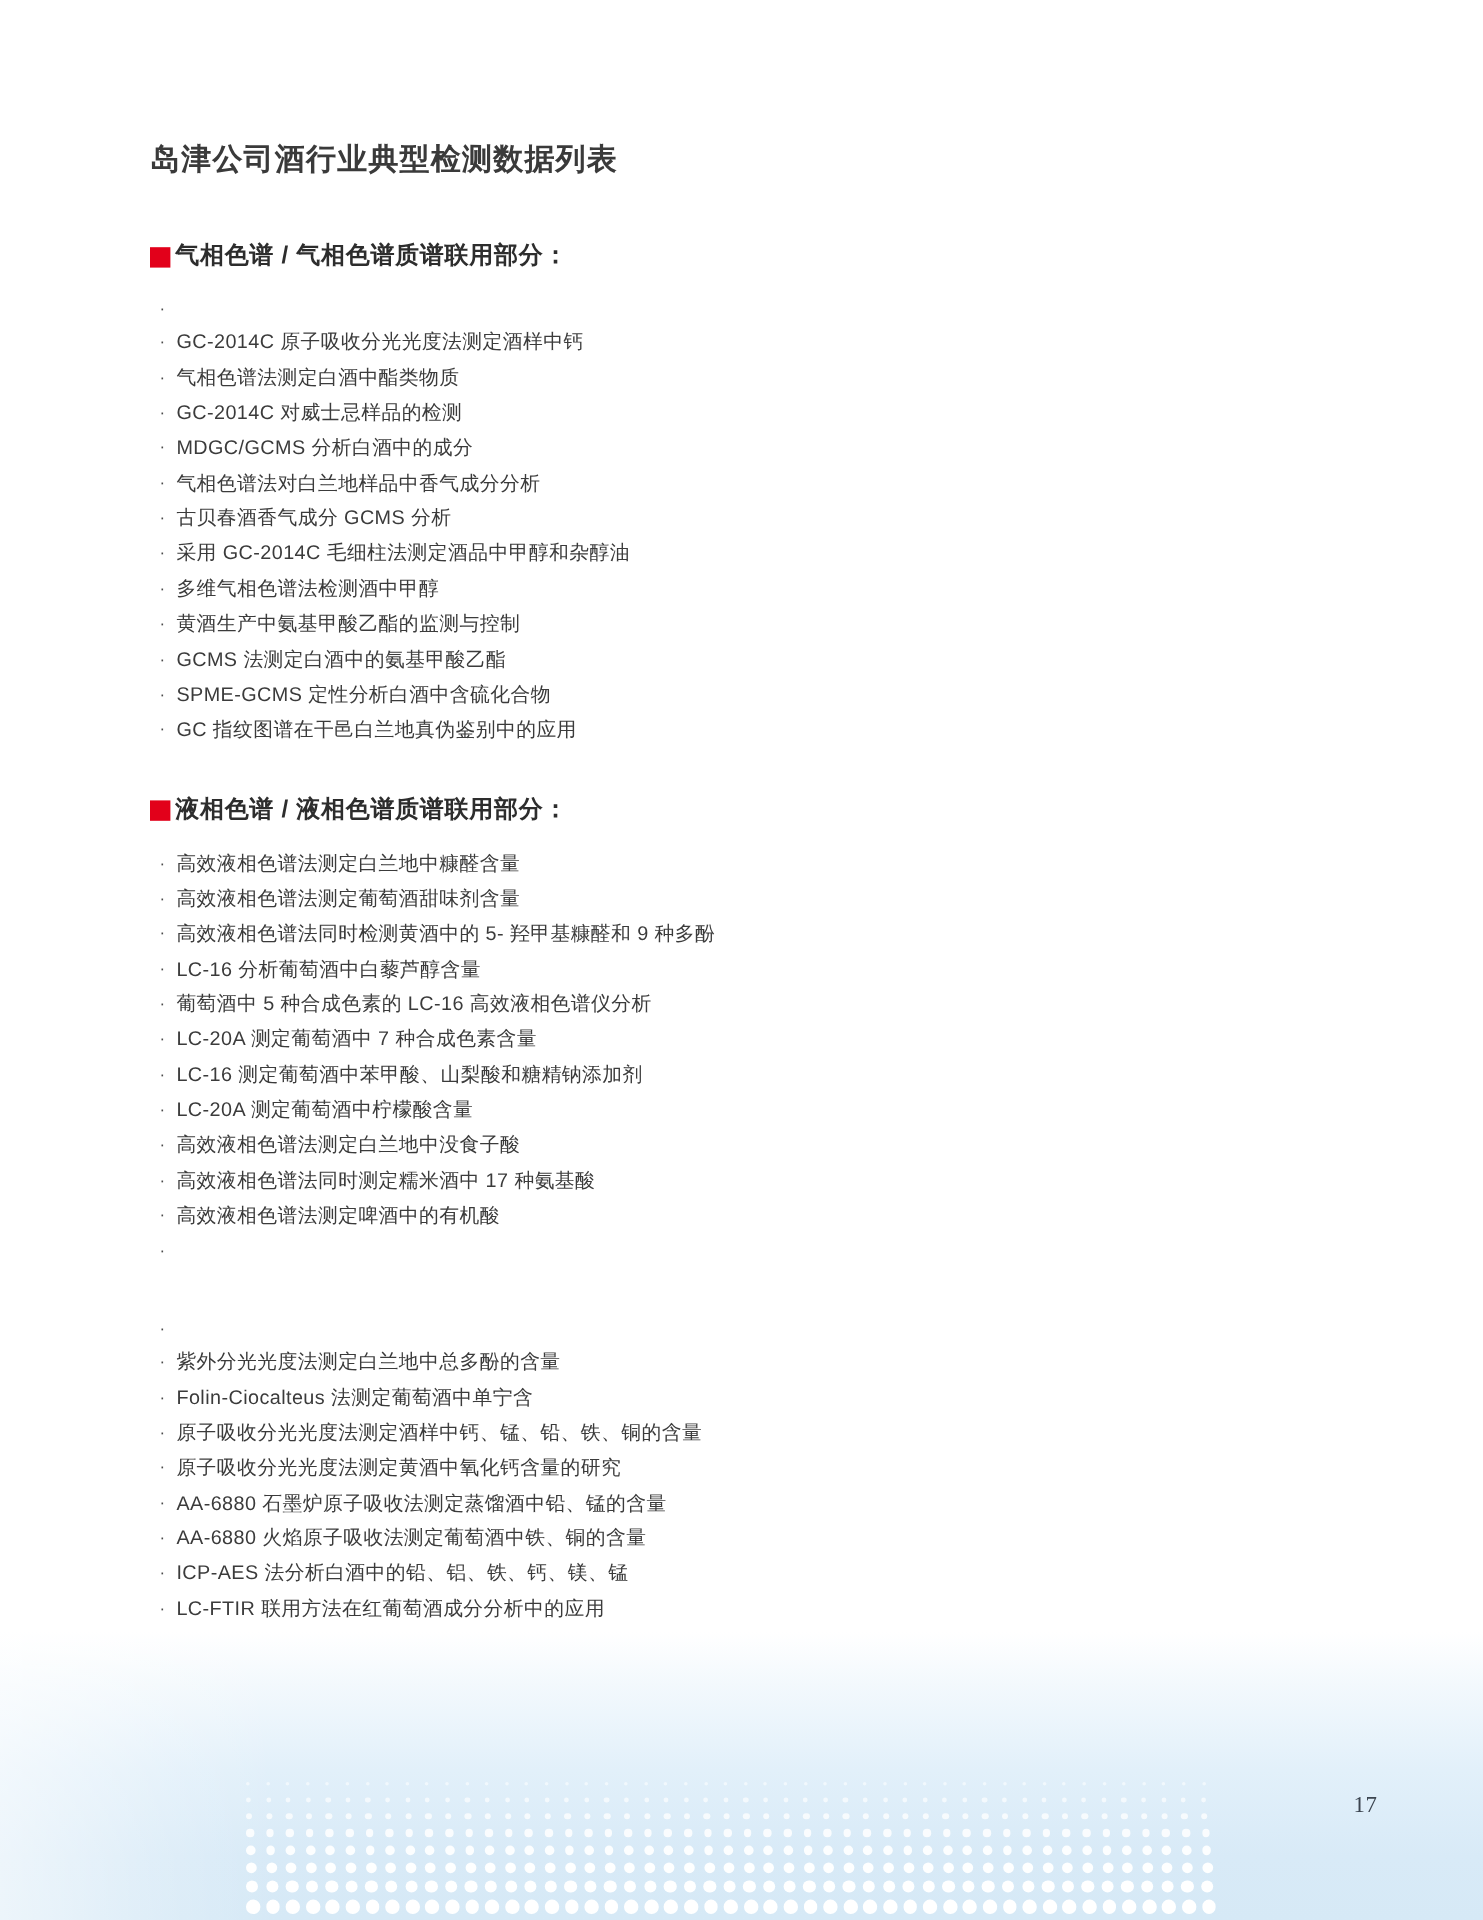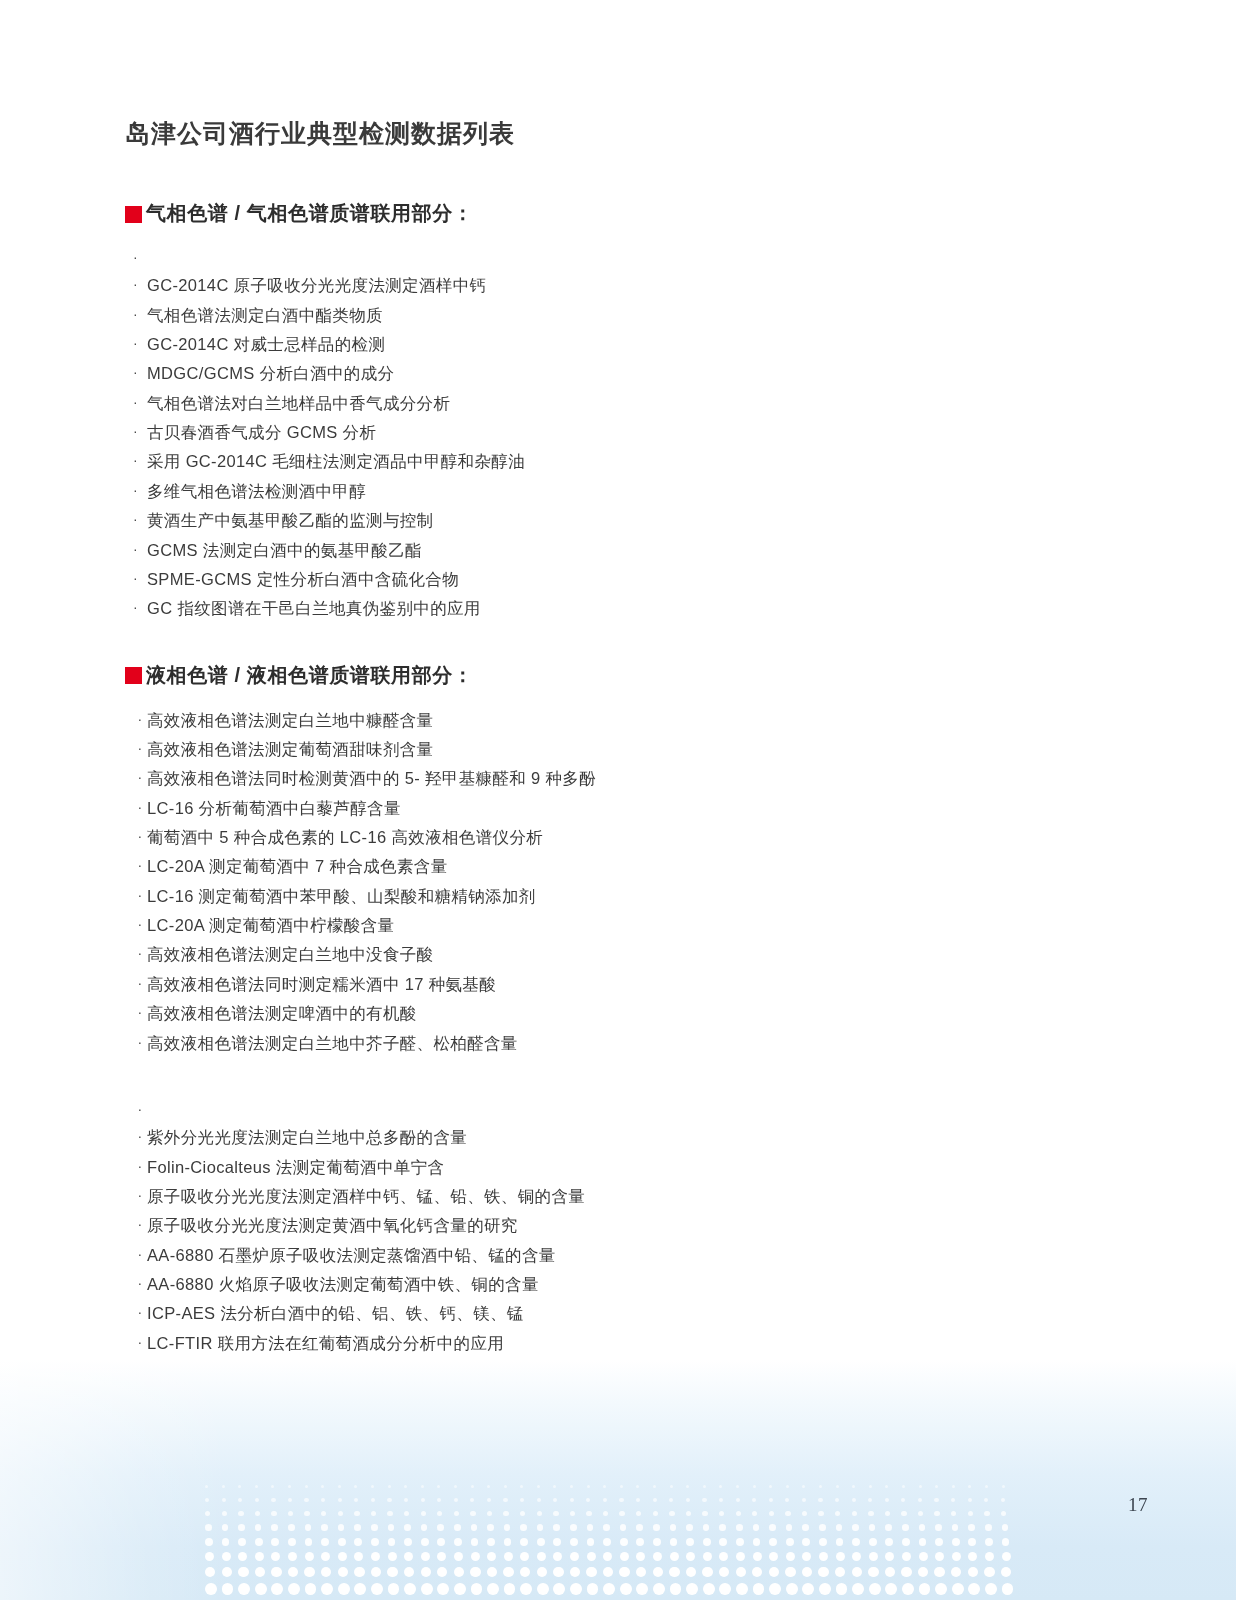--- a/index.html
+++ b/index.html
@@ -97,21 +97,20 @@
     letter-spacing: 1px;
     margin: 0 0 52px 0;
     line-height: 1.2;
   }
 
   .section {
     margin-bottom: 6px;
   }
   .section + .section {
     margin-top: 38px;
-    text-align: center;
   }
 
   .section-header {
     display: flex;
     align-items: center;
     margin: 0 0 18px 0;
   }
   .red-square {
     width: 17px;
     height: 17px;
@@ -268,21 +267,20 @@
             <li class="item">
               <span class="item-bullet">·</span>
               <span class="item-text">高效液相色谱法同时测定糯米酒中 17 种氨基酸</span>
             </li>
             <li class="item">
               <span class="item-bullet">·</span>
               <span class="item-text">高效液相色谱法测定啤酒中的有机酸</span>
             </li>
             <li class="item">
               <span class="item-bullet">·</span>
-              <span class="item-text">高效液相色谱法测定白兰地中芥子醛、松柏醛含量</span>
             </li>
           </ul>
         </div>
         <div class="section">
           <ul class="item-list">
             <li class="item">
               <span class="item-bullet">·</span>
             </li>
             <li class="item">
               <span class="item-bullet">·</span>

